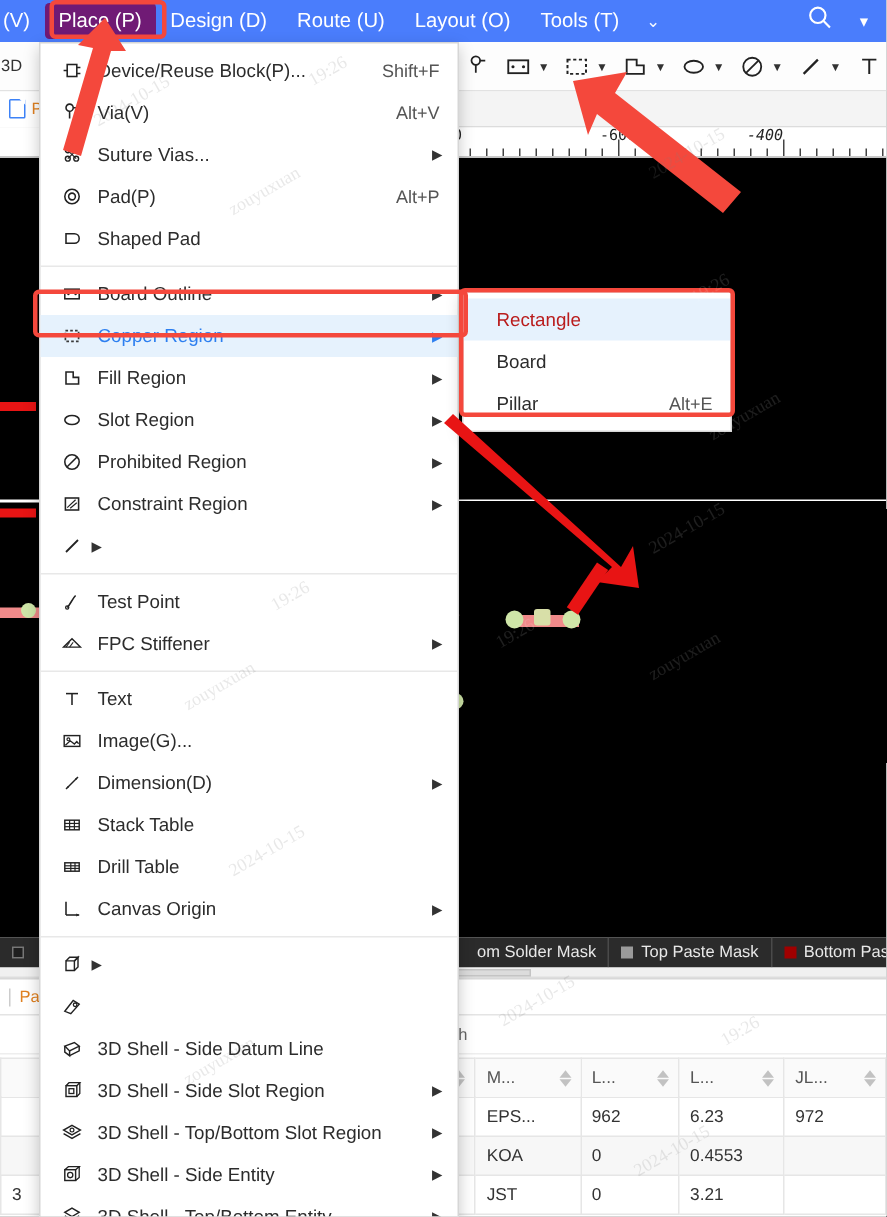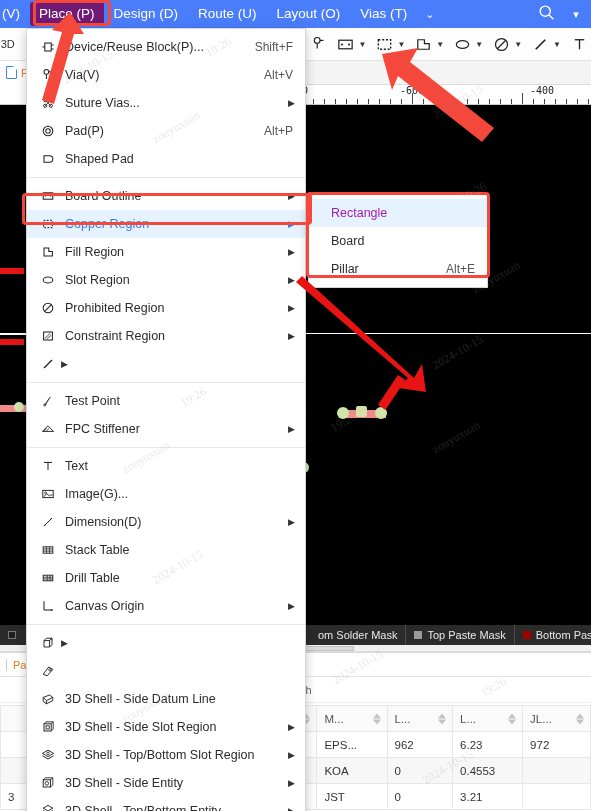--- a/index.html
+++ b/index.html
@@ -131,21 +131,21 @@
   .msep { height:1px; background:#e8e8e8; margin:4px 0; }
 
   
   .submenu {
     position:absolute; left:308px; top:194px; width:180px; background:#fff;
     border:1px solid #d6d6d6; box-shadow:0 3px 10px rgba(0,0,0,.22);
     padding:4px 0; z-index:45;
   }
   .submenu .mrow { padding-left:18px; }
   .submenu .mrow.sel { background:#e6f2fd; }
-  .submenu .mrow.sel .lab { color:#a21caf; }
+  .submenu .mrow.sel .lab { color:#b91c1c; }
 
   
   .annot-box { position:absolute; border:3px solid #f4483c; border-radius:4px; z-index:60;
                pointer-events:none; }
   .annot-arrow { position:absolute; z-index:65; pointer-events:none; }
 
   
   .wm { position:absolute; color:rgba(130,130,130,.18); font-size:12px;
         transform:rotate(-30deg); white-space:nowrap; z-index:70; pointer-events:none;
         font-family:"Liberation Serif", serif; }
@@ -177,21 +177,21 @@
     <div class="red-seg" style="left:398px;top:270px;width:9px;height:36px;
                 transform-origin:top left; transform:rotate(34deg);"></div>
   </div>
 
   <div class="menubar">
     <div class="mitem first">(V)</div>
     <div class="mitem active">Place (P)</div>
     <div class="mitem">Design (D)</div>
     <div class="mitem">Route (U)</div>
     <div class="mitem">Layout (O)</div>
-    <div class="mitem">Vias (T)</div>
+    <div class="mitem">Tools (T)</div>
     <div class="chev">⌄</div>
     <div class="spacer"></div>
     <div class="sicon">
       <svg width="17" height="17" viewBox="0 0 20 20">
         <circle cx="8.5" cy="8.5" r="6" fill="none" stroke="#fff" stroke-width="1.7"></circle>
         <line x1="13" y1="13" x2="18" y2="18" stroke="#fff" stroke-width="1.7"></line>
       </svg>
     </div>
     <div class="sicon" style="font-size:11px">▾</div>
   </div>
@@ -265,21 +265,21 @@
   <div class="tabstrip">
     <div class="doctab">
       <span class="pgicon"></span>
       <span>P</span>
     </div>
   </div>
 
   <div class="ruler-h">
     <div class="lbl" style="left:302px;">0</div>
     <div class="lbl" style="left:400px;">-600</div>
-    <div class="lbl" style="left:530px;">-400</div>
+    <div class="lbl" style="left:498px;font-style:italic;">-400</div>
     <div id="ruler-ticks">
         <div class="tick maj" style="left: 302px;"></div>
         <div class="tick" style="left: 313px;"></div>
         <div class="tick" style="left: 324px;"></div>
         <div class="tick" style="left: 335px;"></div>
         <div class="tick" style="left: 346px;"></div>
         <div class="tick" style="left: 357px;"></div>
         <div class="tick" style="left: 368px;"></div>
         <div class="tick" style="left: 379px;"></div>
         <div class="tick" style="left: 390px;"></div>

